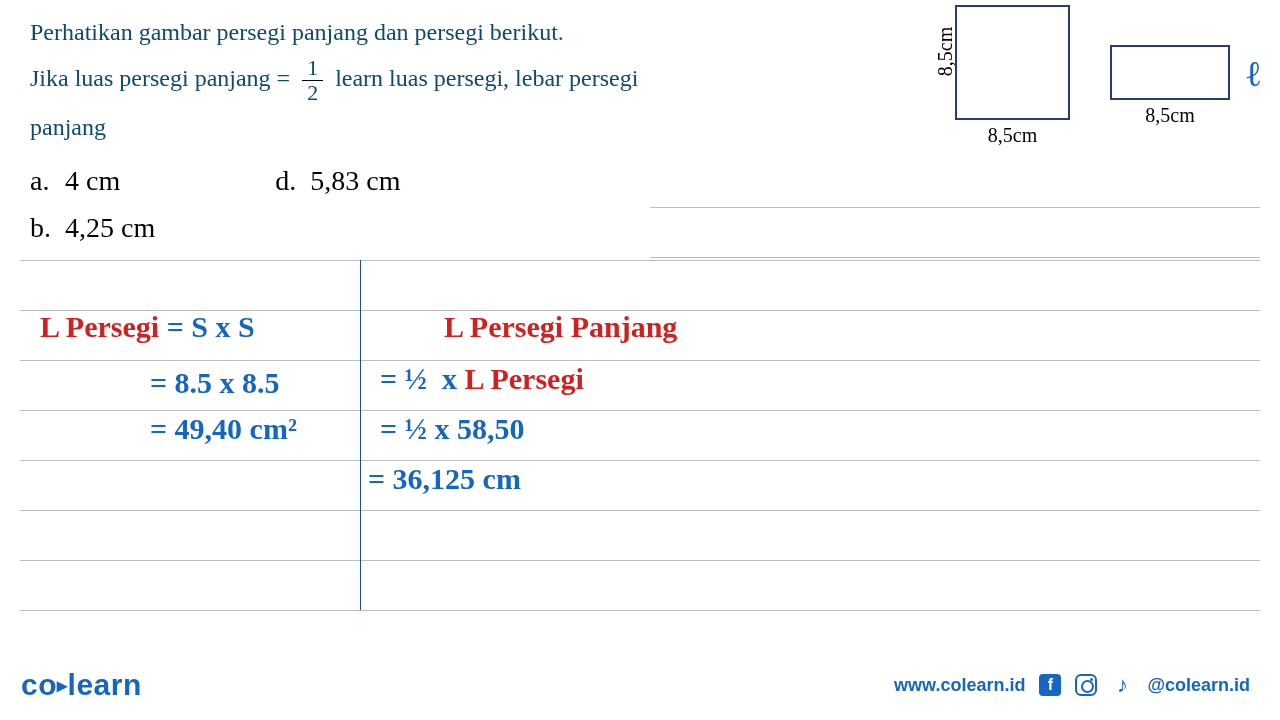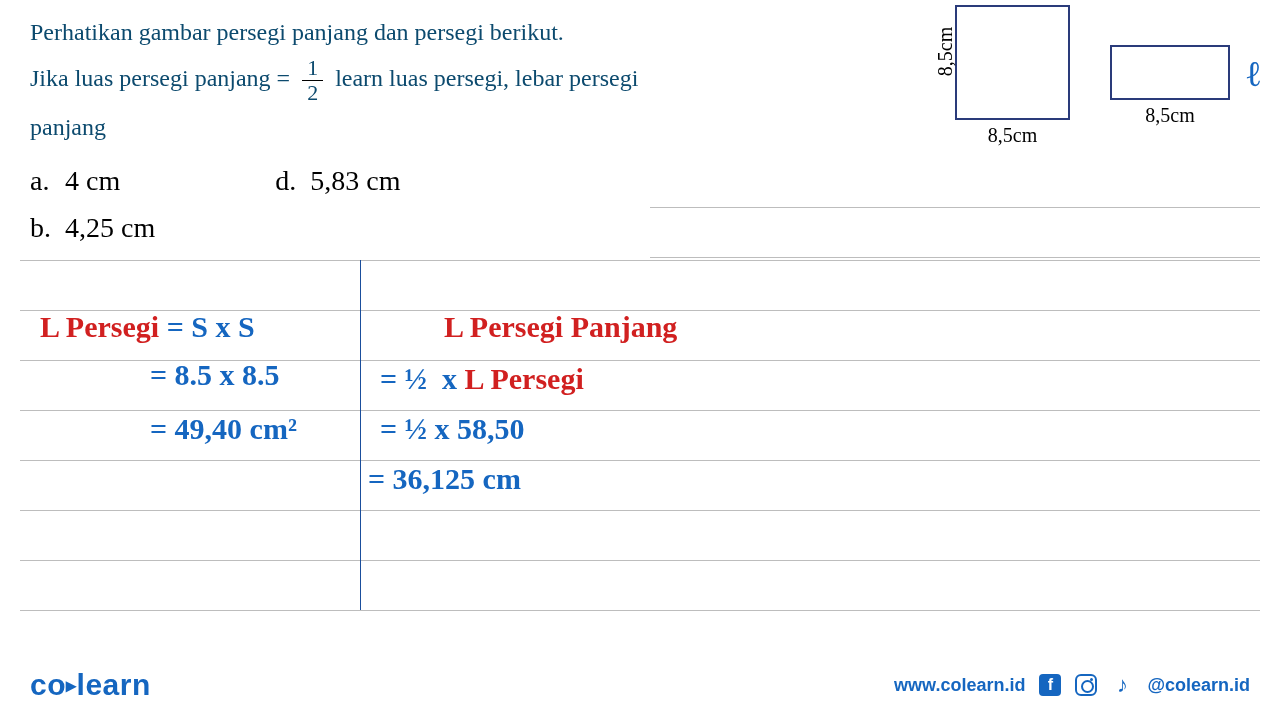--- a/index.html
+++ b/index.html
@@ -106,21 +106,21 @@
     font-size: 30px;
     font-weight: 700;
     white-space: nowrap;
   }
   .red { color: #d12020; }
   .blue { color: #1566c0; }
 
   .footer {
     position: absolute;
     bottom: 18px;
-    left: 30px;
+    left: 21px;
     right: 30px;
     display: flex;
     align-items: center;
     justify-content: space-between;
     font-family: Arial, sans-serif;
   }
   .brand {
     font-size: 30px;
     font-weight: 700;
     color: #1566c0;
@@ -235,21 +235,21 @@
       <hr class="hr-line">
       <hr class="hr-line">
   </div>
 </div>
 <div class="vrule"></div>
 
 <div class="hw" style="top:310px; left:40px;">
   <span class="red">L Persegi</span>
   <span class="blue">= S x S</span>
 </div>
-<div class="hw blue" style="top:358px; left:150px;">= 8.5 x 8.5</div>
+<div class="hw blue" style="top:366px; left:150px;">= 8.5 x 8.5</div>
 <div class="hw blue" style="top:412px; left:150px;">= 49,40 cm²</div>
 
 <div class="hw red" style="top:310px; left:400px;margin-left:44px;">L Persegi Panjang</div>
 <div class="hw" style="top:362px; left:380px;">
   <span class="blue">= ½&nbsp;&nbsp;x </span><span class="red">L Persegi</span>
 </div>
 <div class="hw blue" style="top:412px; left:380px;">= ½  x 58,50</div>
 <div class="hw blue" style="top:462px; left:368px;">= 36,125 cm</div>
 
 <div class="footer">

